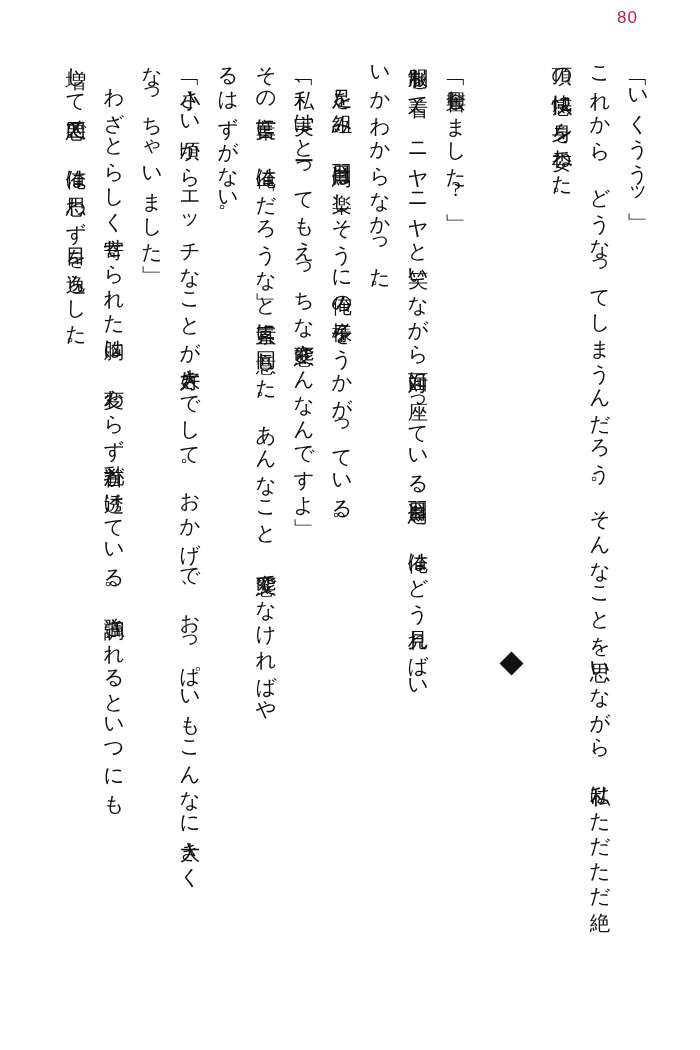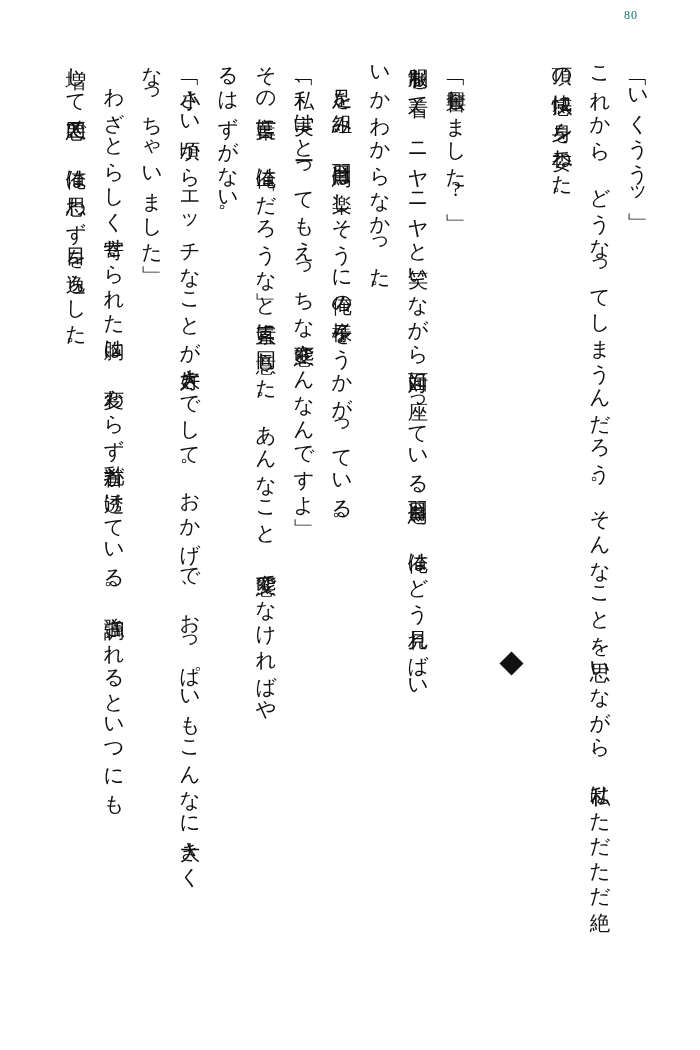--- a/index.html
+++ b/index.html
@@ -18,24 +18,24 @@
   .page {
     position: relative;
     width: 700px;
     height: 1050px;
     box-sizing: border-box;
   }
   .page-number {
     position: absolute;
     top: 8px;
     right: 62px;
-    font-size: 12px;
+    font-size: 17px;
     letter-spacing: 1px;
-    color: #0f766e;
-    font-family: Liberation Serif, serif;
+    color: #be185d;
+    font-family: Liberation Sans, sans-serif;
   }
   .text-body {
     position: absolute;
     top: 52px;
     right: 52px;
     left: 44px;
     bottom: 40px;
     display: flex;
     flex-direction: row-reverse;
     align-items: flex-start;

